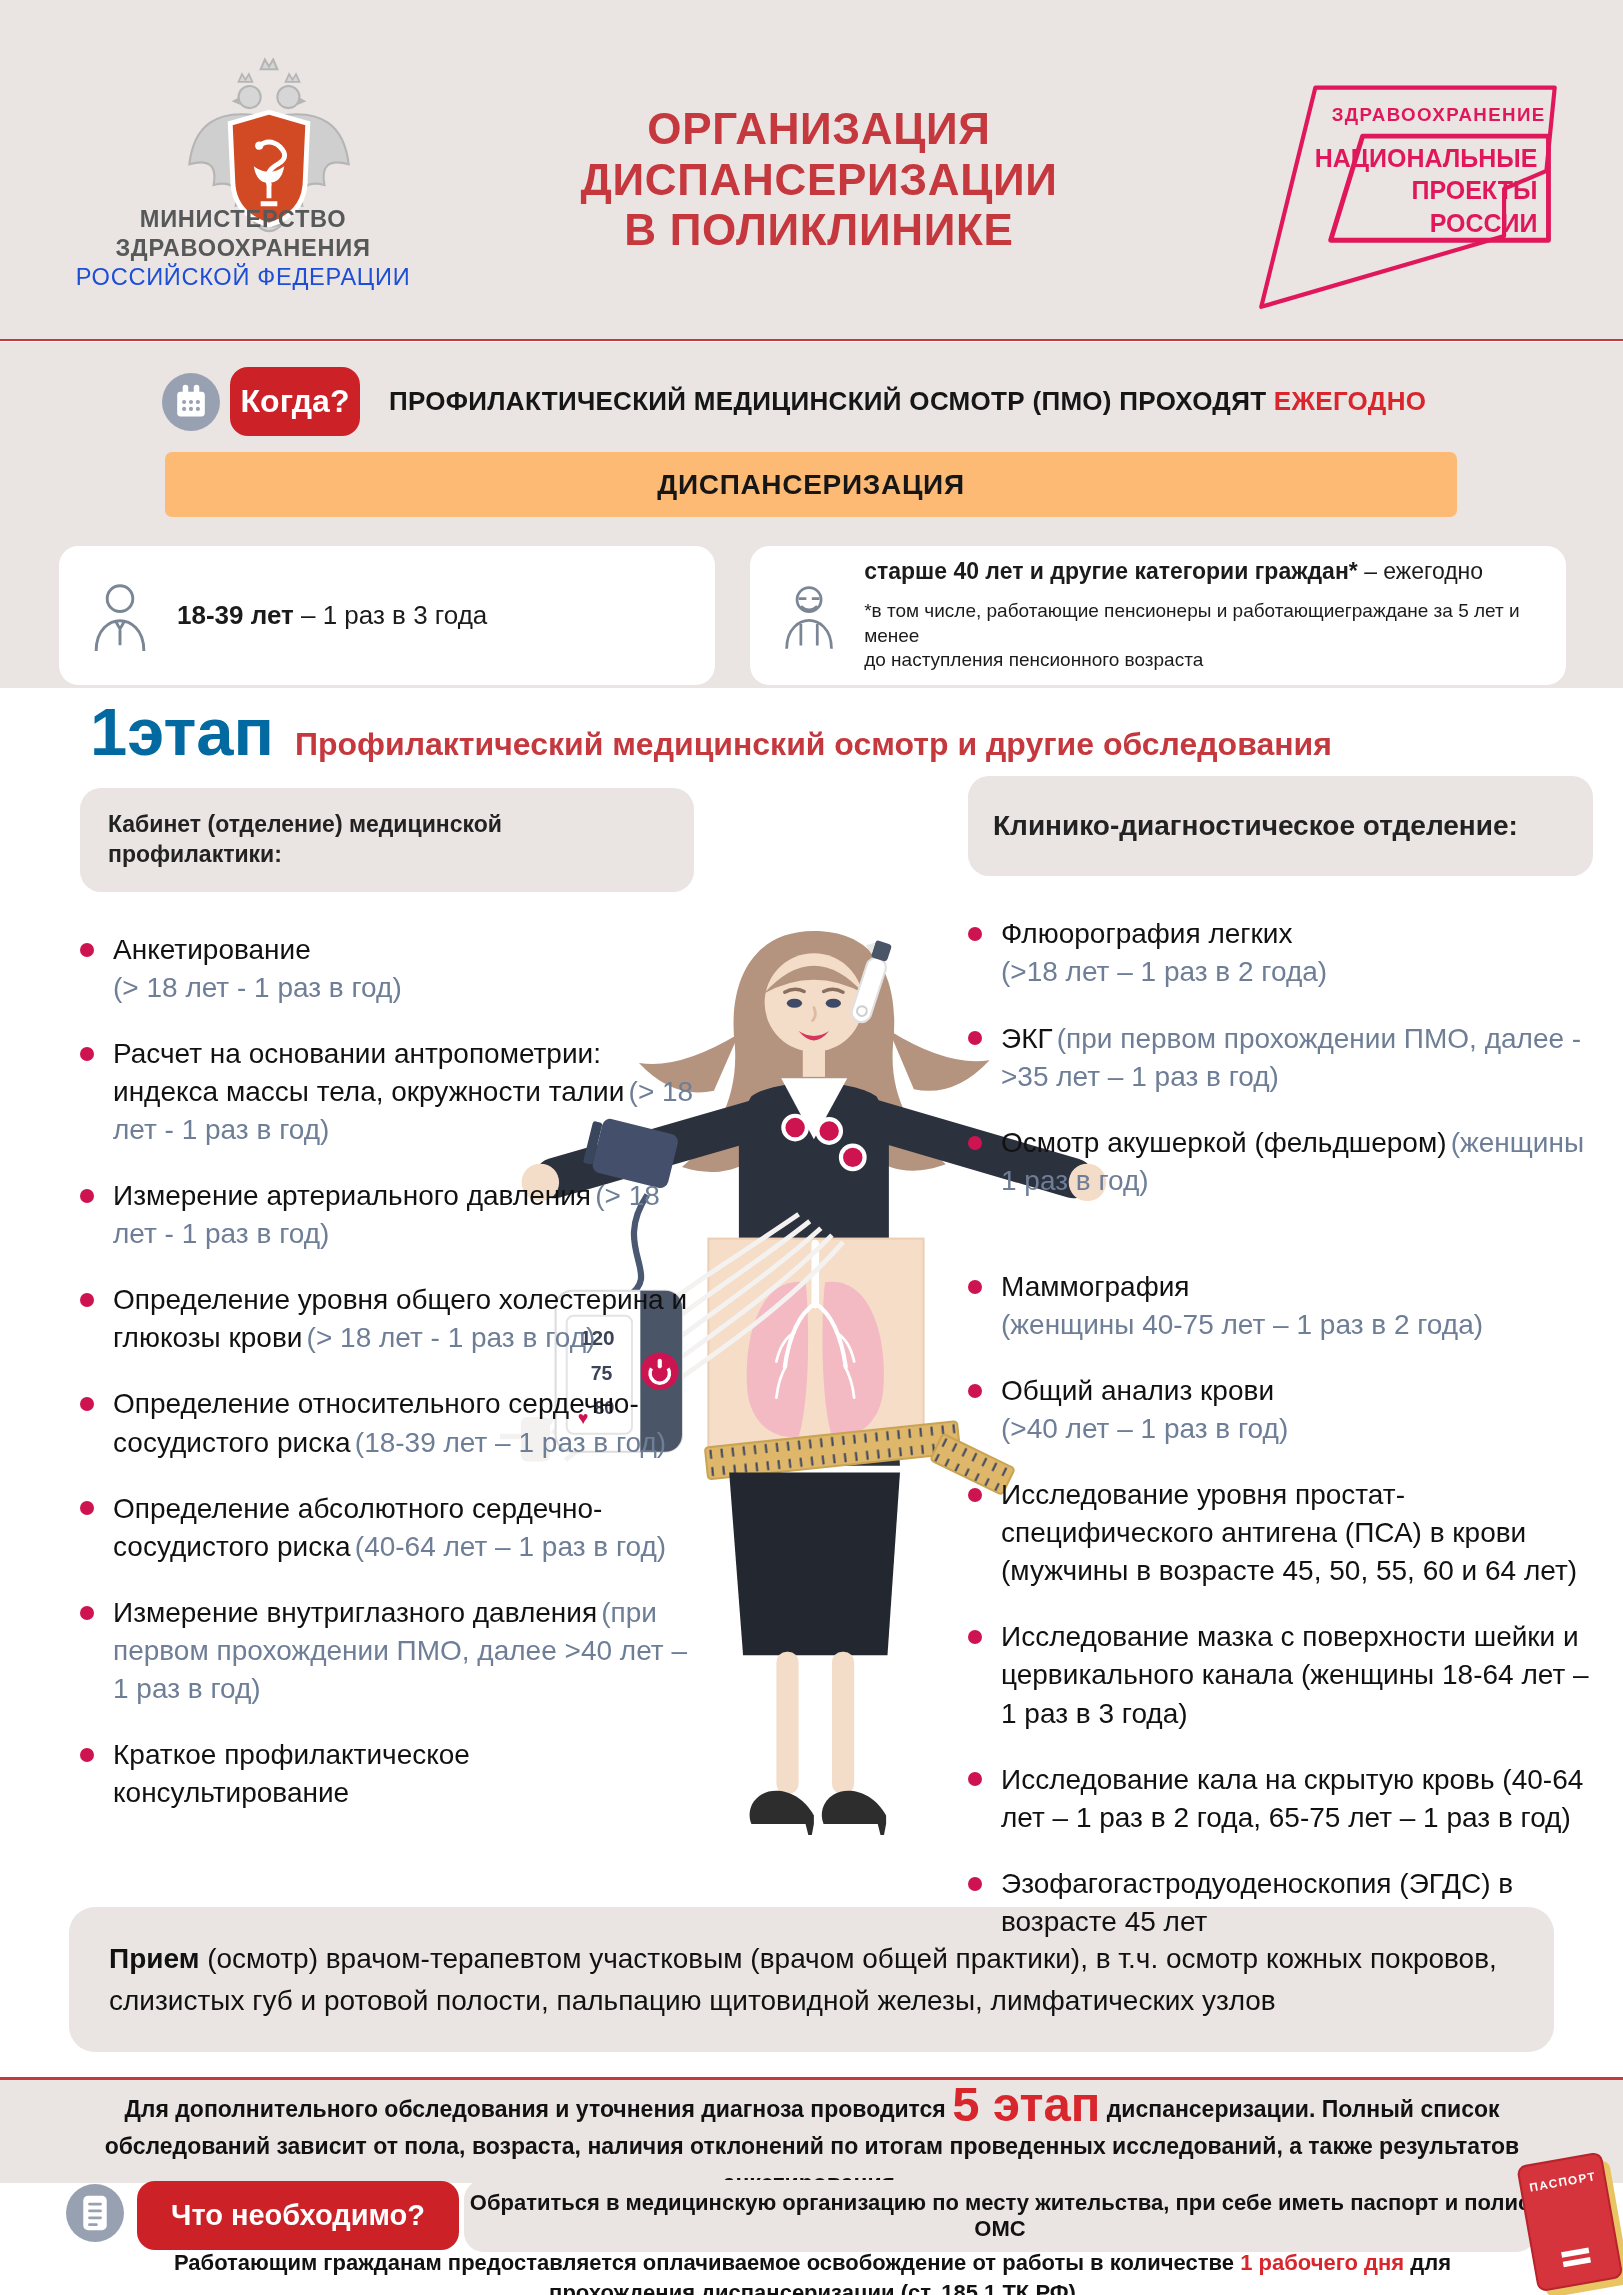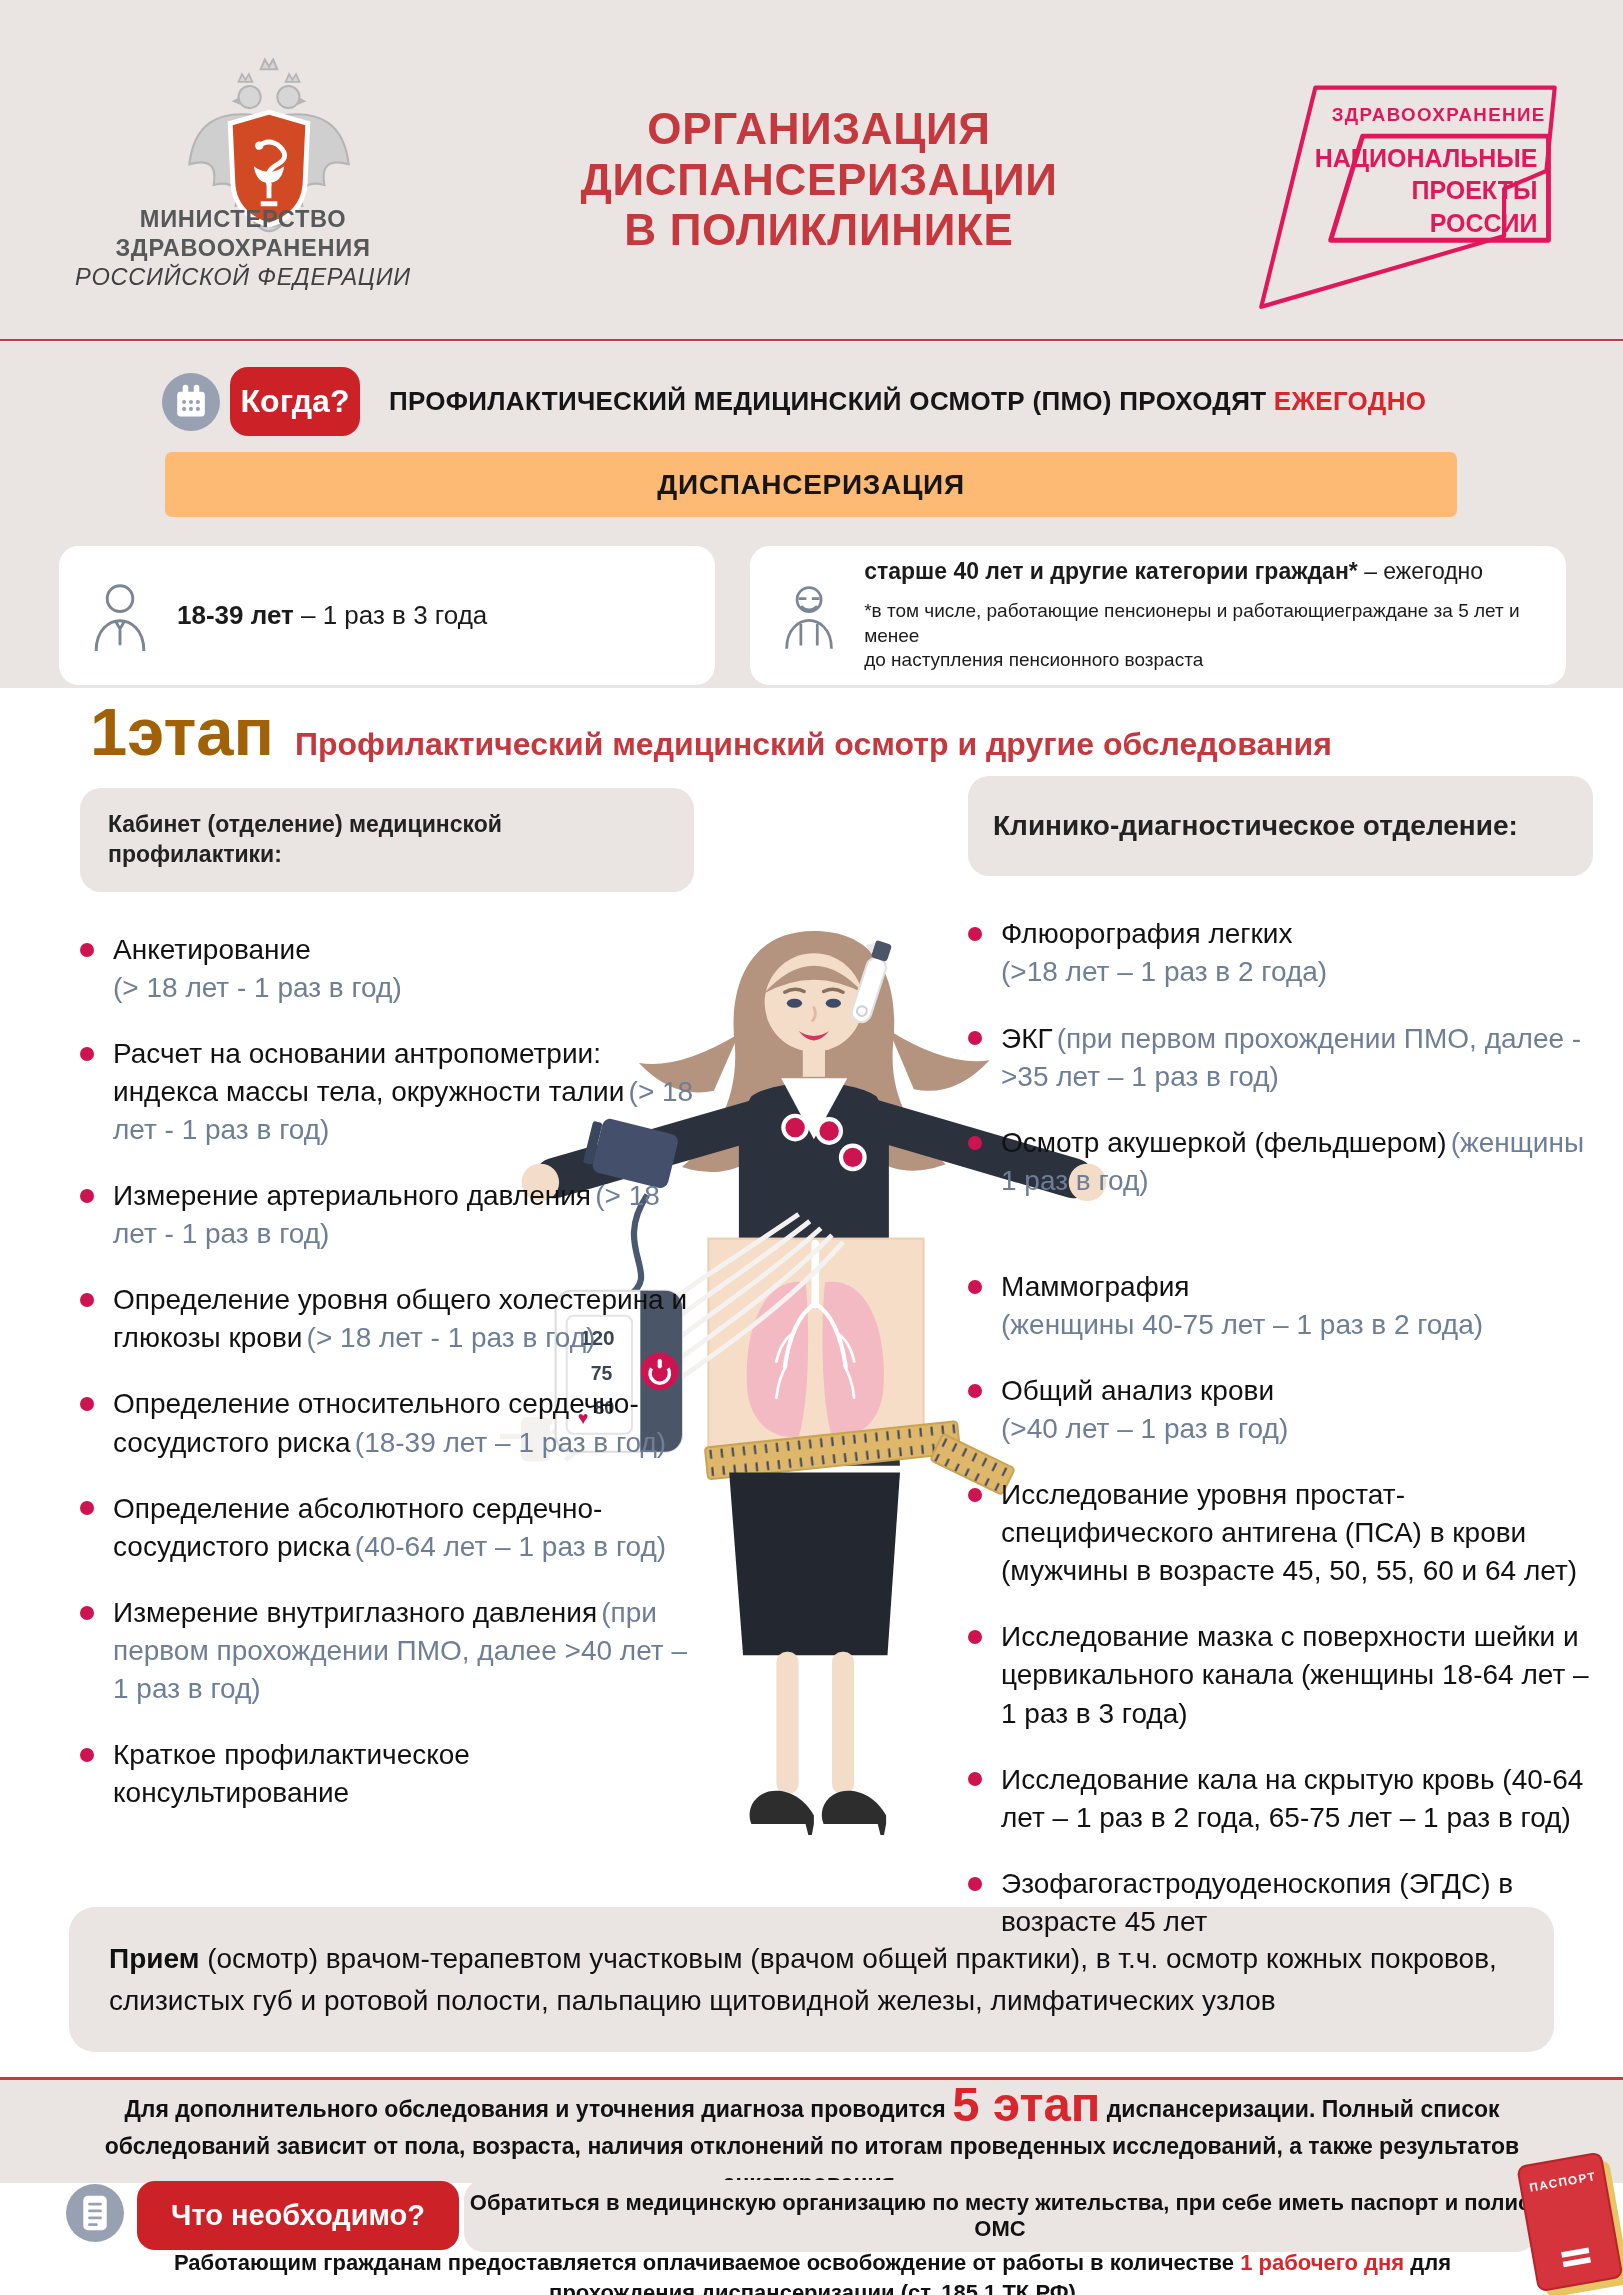--- a/index.html
+++ b/index.html
@@ -5,21 +5,21 @@
   html,body{margin:0;padding:0;background:#fff;}
   .page{position:relative;width:1624px;height:2295px;overflow:hidden;background:#ffffff;
         font-family:"Liberation Sans","DejaVu Sans",sans-serif;color:#1b1b1b;}
 
   
   .header{position:absolute;left:0;top:0;width:1624px;height:339px;background:#eae4e3;
           border-bottom:2.8px solid #c5383e;}
   .emblem{position:absolute;left:172px;top:43px;}
   .ministry{position:absolute;left:28px;top:205px;width:430px;text-align:center;line-height:1.22;}
   .ministry .m1,.ministry .m2{font-size:23.6px;font-weight:700;color:#57585a;letter-spacing:0.7px;}
-  .ministry .m3{font-size:23.6px;font-weight:400;color:#404040;letter-spacing:0.7px;font-style:italic;}
+  .ministry .m3{font-size:23.6px;font-weight:400;color:#1d4ed8;letter-spacing:0.7px;}
   .main-title{position:absolute;left:465px;top:104px;width:708px;text-align:center;
               font-size:44px;line-height:1.15;font-weight:800;color:#c5383e;letter-spacing:0.7px;}
   .natproj{position:absolute;left:1246px;top:61px;}
   .natproj text{font-family:"Liberation Sans","DejaVu Sans",sans-serif;}
 
   
   .when{position:absolute;left:0;top:342px;width:1624px;height:346px;background:#eae4e3;}
   .icon-circle{position:absolute;width:58px;height:58px;border-radius:50%;background:#98a1b1;}
   .cal-circle{left:162px;top:30.5px;}
   .badge{position:absolute;background:#cc2127;color:#fff;font-weight:800;border-radius:18px;
@@ -37,21 +37,21 @@
   .card2{left:750px;width:816px;}
   .card1 .age-line{font-size:26px;color:#1b1b1b;}
   .card1 .age-line b{font-weight:800;}
   .card2-text{display:flex;flex-direction:column;gap:14px;}
   .card2-line1{font-size:23px;color:#1b1b1b;}
   .card2-line1 b{font-weight:800;}
   .card2-note{font-size:19px;line-height:1.3;color:#1b1b1b;}
 
   
   .stage1{position:absolute;left:90px;top:693px;display:flex;align-items:baseline;gap:21px;}
-  .stage1-num{font-size:67px;font-weight:700;color:#a16207;text-align:center;}
+  .stage1-num{font-size:67px;font-weight:700;color:#0369a1;text-align:center;}
   .stage1-sub{font-size:32px;font-weight:700;color:#c5383e;}
 
   .col{position:absolute;z-index:2;}
   .col-left{left:80px;top:788px;width:614px;}
   .col-right{left:968px;top:776px;width:625px;}
   .col-header{background:#eae4e3;border-radius:21px;padding:22px 28px;font-size:23px;
               font-weight:700;line-height:1.3;color:#222;}
   .col-right .col-header{padding:32px 25px;font-size:28px;}
   ul.bullets{list-style:none;margin:39px 0 0 0;padding:0;display:flex;flex-direction:column;gap:28px;}
   .bullet-item{position:relative;padding-left:33px;font-size:28px;line-height:1.36;color:#111;}

